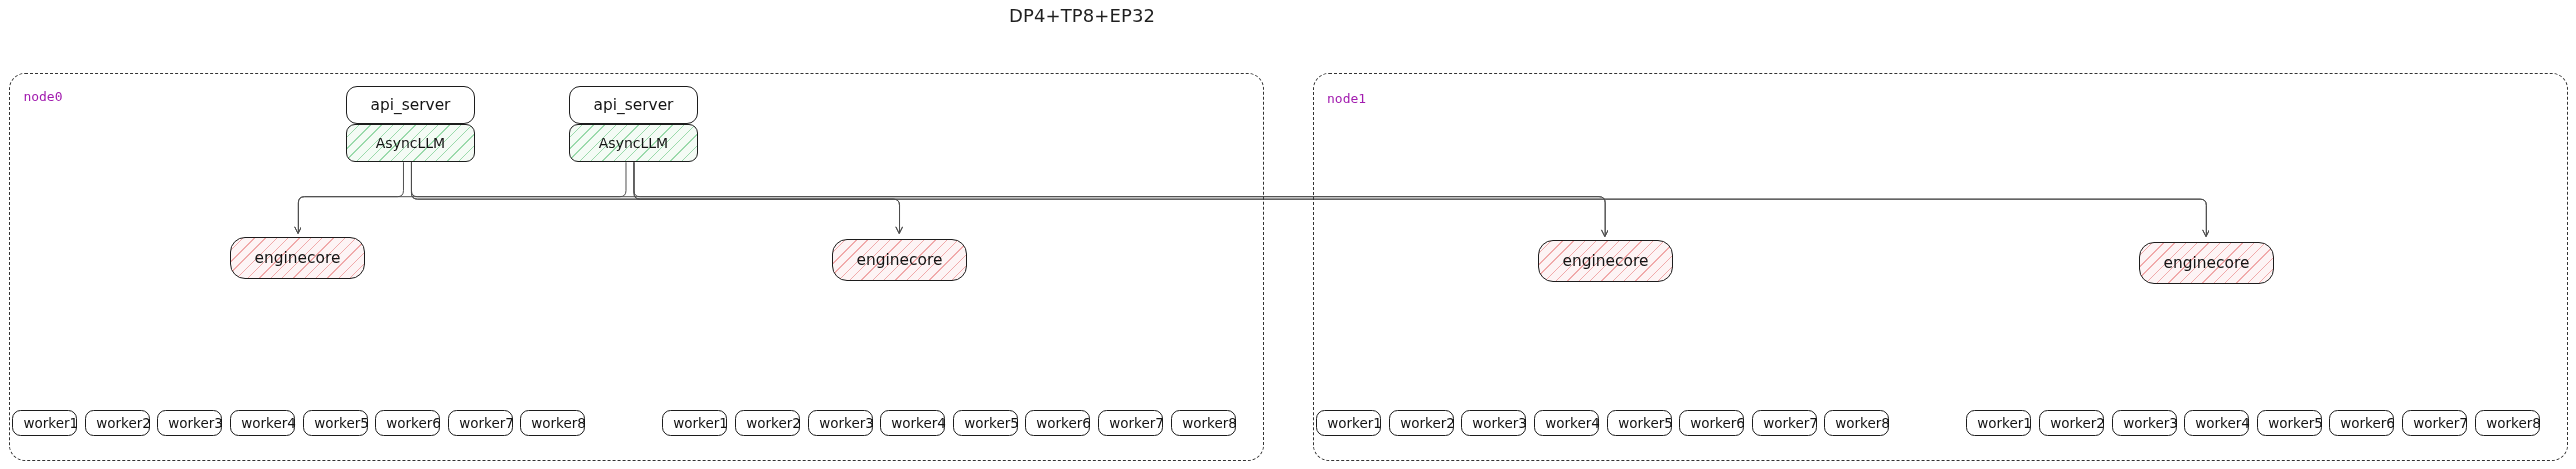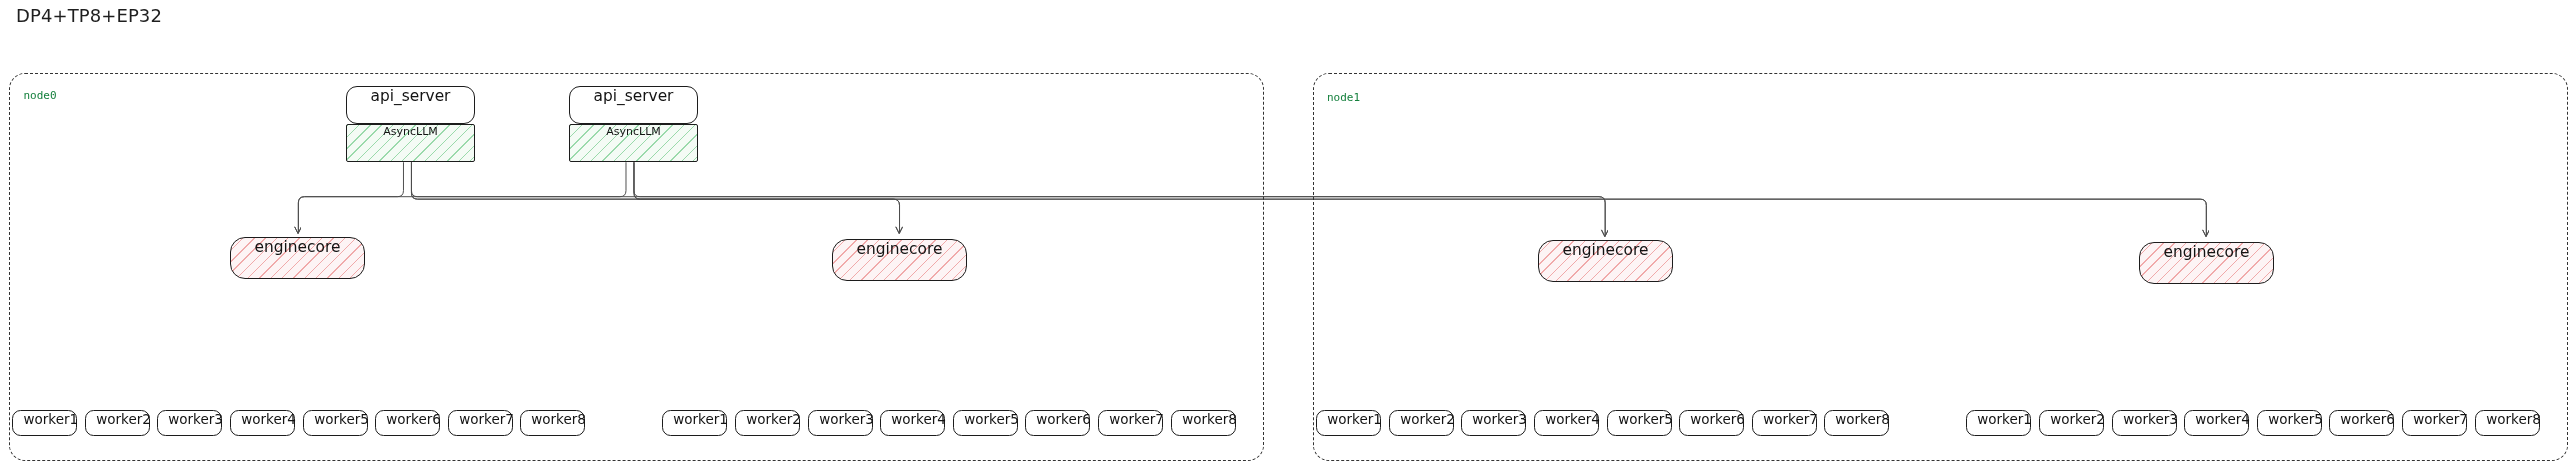--- a/index.html
+++ b/index.html
@@ -13,64 +13,66 @@
   #stage {
     position: relative;
     width: 2576px;
     height: 469px;
     background: #ffffff;
     overflow: hidden;
   }
   
   #diagram-title {
     position: absolute;
-    left: 16px;
+    left: 0;
     top: 4.9px;
     width: 2164px;
+    text-align: center;
     font-size: 18px;
     color: #1f1f1f;
     font-family: "DejaVu Sans", "Liberation Sans", sans-serif;
     letter-spacing: 0.1px;
     white-space: nowrap;
   }
   
   .node-panel {
     position: absolute;
     border: 1.5px dashed #333333;
     border-radius: 16px;
     background: transparent;
     box-sizing: border-box;
   }
   .node-label {
     position: absolute;
-    font-size: 11px;
-    color: #15803d;
+    font-size: 13px;
+    color: #a21caf;
     font-family: "DejaVu Sans Mono", "Liberation Mono", monospace;
     white-space: nowrap;
   }
   
   .box {
     position: absolute;
     box-sizing: border-box;
     border: 1.8px solid #1c1c1c;
     border-radius: 9.8px;
     display: flex;
+    align-items: center;
     justify-content: center;
     color: #131313;
     background: #ffffff;
     font-family: "DejaVu Sans", "Liberation Sans", sans-serif;
     white-space: nowrap;
   }
   .box-api {
     font-size: 15.4px;
     border-radius: 11px;
   }
   .box-async {
-    font-size: 11px;
-    border-radius: 2px;
+    font-size: 14px;
+    border-radius: 9px;
     background-color: #f4fbf5;
     background-image: repeating-linear-gradient(
       135deg,
       rgba(80, 190, 110, 0.55) 0px,
       rgba(80, 190, 110, 0.55) 1px,
       rgba(255, 255, 255, 0) 1px,
       rgba(255, 255, 255, 0) 8px
     );
   }
   .box-engine {

